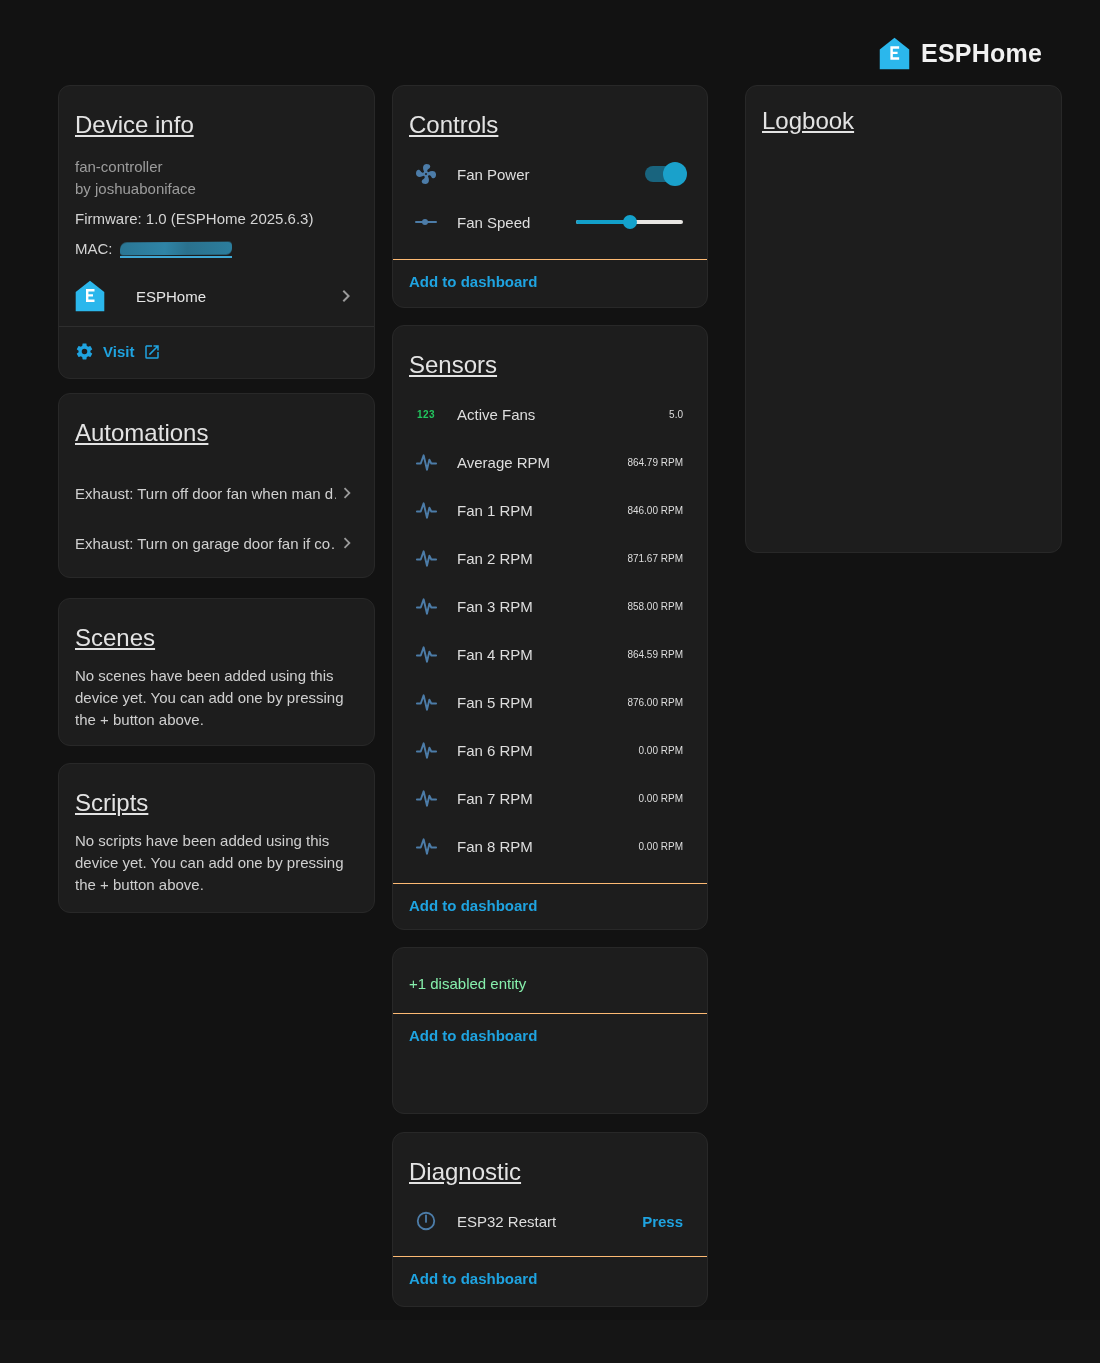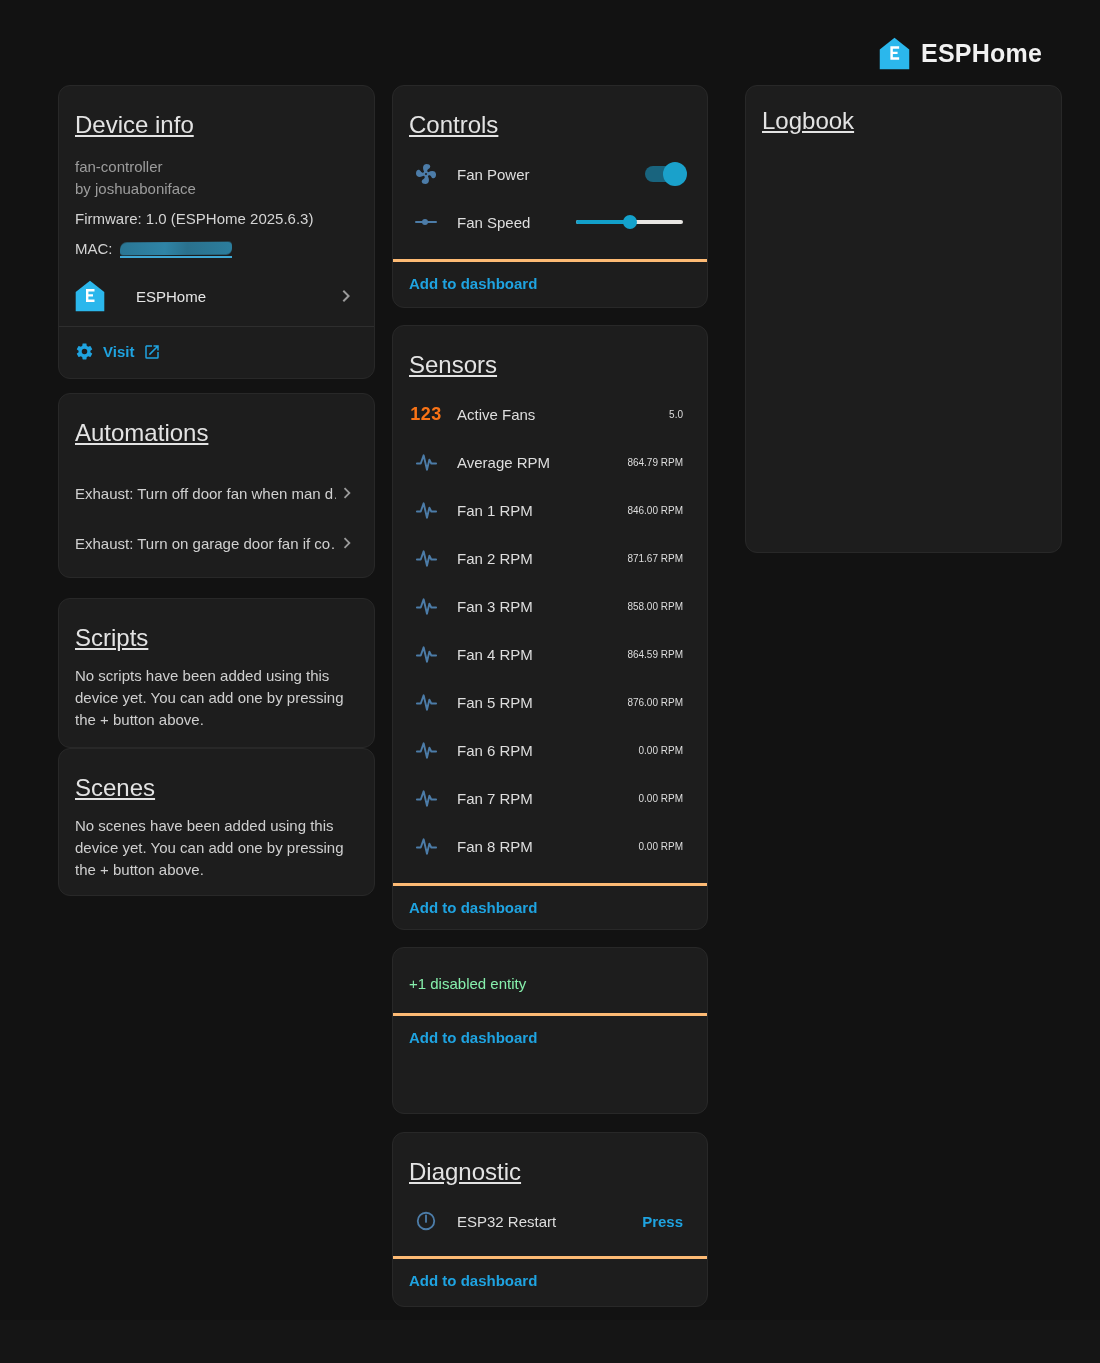--- a/index.html
+++ b/index.html
@@ -75,31 +75,31 @@
   .auto-label{flex:1;font-size:15px;color:#d0d0d0;white-space:nowrap;overflow:hidden;}
   .empty-text{
     padding:12px 16px 0;font-size:15px;line-height:22px;color:#cfcfcf;
   }
 
   .rows{margin-top:10px;padding-bottom:13px;}
   .entity-row{display:flex;align-items:center;height:48px;padding:0 24px 0 20px;}
   .entity-icon{width:26px;display:flex;justify-content:center;align-items:center;color:#4c7ca8;}
   .entity-label{margin-left:18px;font-size:15px;color:#dedede;flex:1;}
   .entity-value{font-size:10px;color:#dedede;text-align:right;}
-  .num-icon{font-size:18px;font-weight:bold;color:#f97316;letter-spacing:.5px;}
+  .num-icon{font-size:10px;font-weight:bold;color:#22c55e;letter-spacing:.5px;}
 
   .switch{width:38px;height:16px;border-radius:9px;background:#19647e;position:relative;cursor:pointer;}
   .switch-thumb{position:absolute;right:-4px;top:-4px;width:24px;height:24px;border-radius:50%;background:#1aa1cb;}
 
   .slider{position:relative;width:107px;height:16px;cursor:pointer;}
   .slider-track{position:absolute;top:6px;left:0;width:100%;height:4px;border-radius:2px;background:#e8e6e3;}
   .slider-fill{position:absolute;top:6px;left:0;width:50%;height:4px;border-radius:2px;background:#12a0ca;}
   .slider-thumb{position:absolute;top:1px;left:calc(50% - 7px);width:14px;height:14px;border-radius:50%;background:#14a2cc;}
 
-  .card-footer{border-top:3px solid #fdba74;padding:13px 16px 16px;}
+  .card-footer{border-top:1px solid #fdba74;padding:13px 16px 16px;}
   .config-link{display:block;padding:27px 16px 21px;font-size:15px;color:#86efac;text-decoration:none;cursor:pointer;}
   .press-link{color:#1fa3e0;font-weight:bold;font-size:15px;cursor:pointer;}
   .chev{flex:0 0 auto;}
 </style>
 </head>
 <body>
 
 <svg width="0" height="0" style="position:absolute">
   <defs>
     <g id="esphome-house">
@@ -176,28 +176,28 @@
         </svg>
     </div>
     <div class="auto-row">
       <span class="auto-label">Exhaust: Turn on garage door fan if co…</span>
       <svg class="chev" width="22" height="22" viewBox="0 0 24 24" fill="#9a9a9a">
           <use href="#chevron-right"></use>
         </svg>
     </div>
   </section>
 
+  <section class="card" id="card-scenes">
+    <h2>Scenes</h2>
+    <p class="empty-text" style="margin:0;">No scenes have been added using this device yet. You can add one by pressing the + button above.</p>
+  </section>
+
   <section class="card" id="card-scripts">
     <h2>Scripts</h2>
     <p class="empty-text" style="margin:0;">No scripts have been added using this device yet. You can add one by pressing the + button above.</p>
-  </section>
-
-  <section class="card" id="card-scenes">
-    <h2>Scenes</h2>
-    <p class="empty-text" style="margin:0;">No scenes have been added using this device yet. You can add one by pressing the + button above.</p>
   </section>
 
 </div>
 
 <div class="col col-mid">
 
   <section class="card" id="card-controls">
     <h2>Controls</h2>
     <div class="rows">
       <div class="entity-row">

